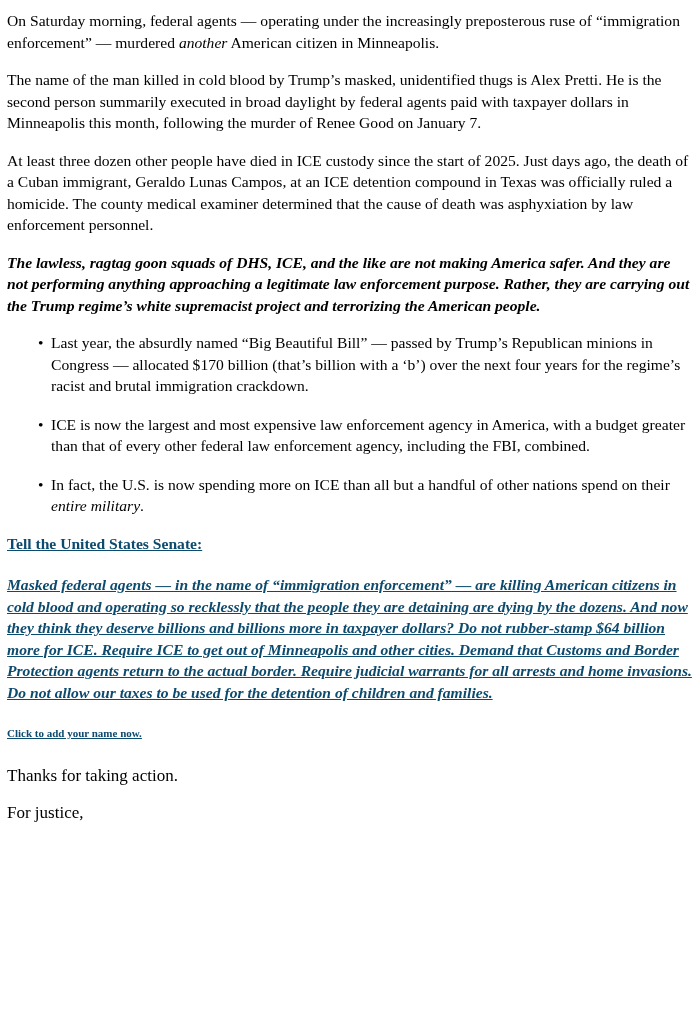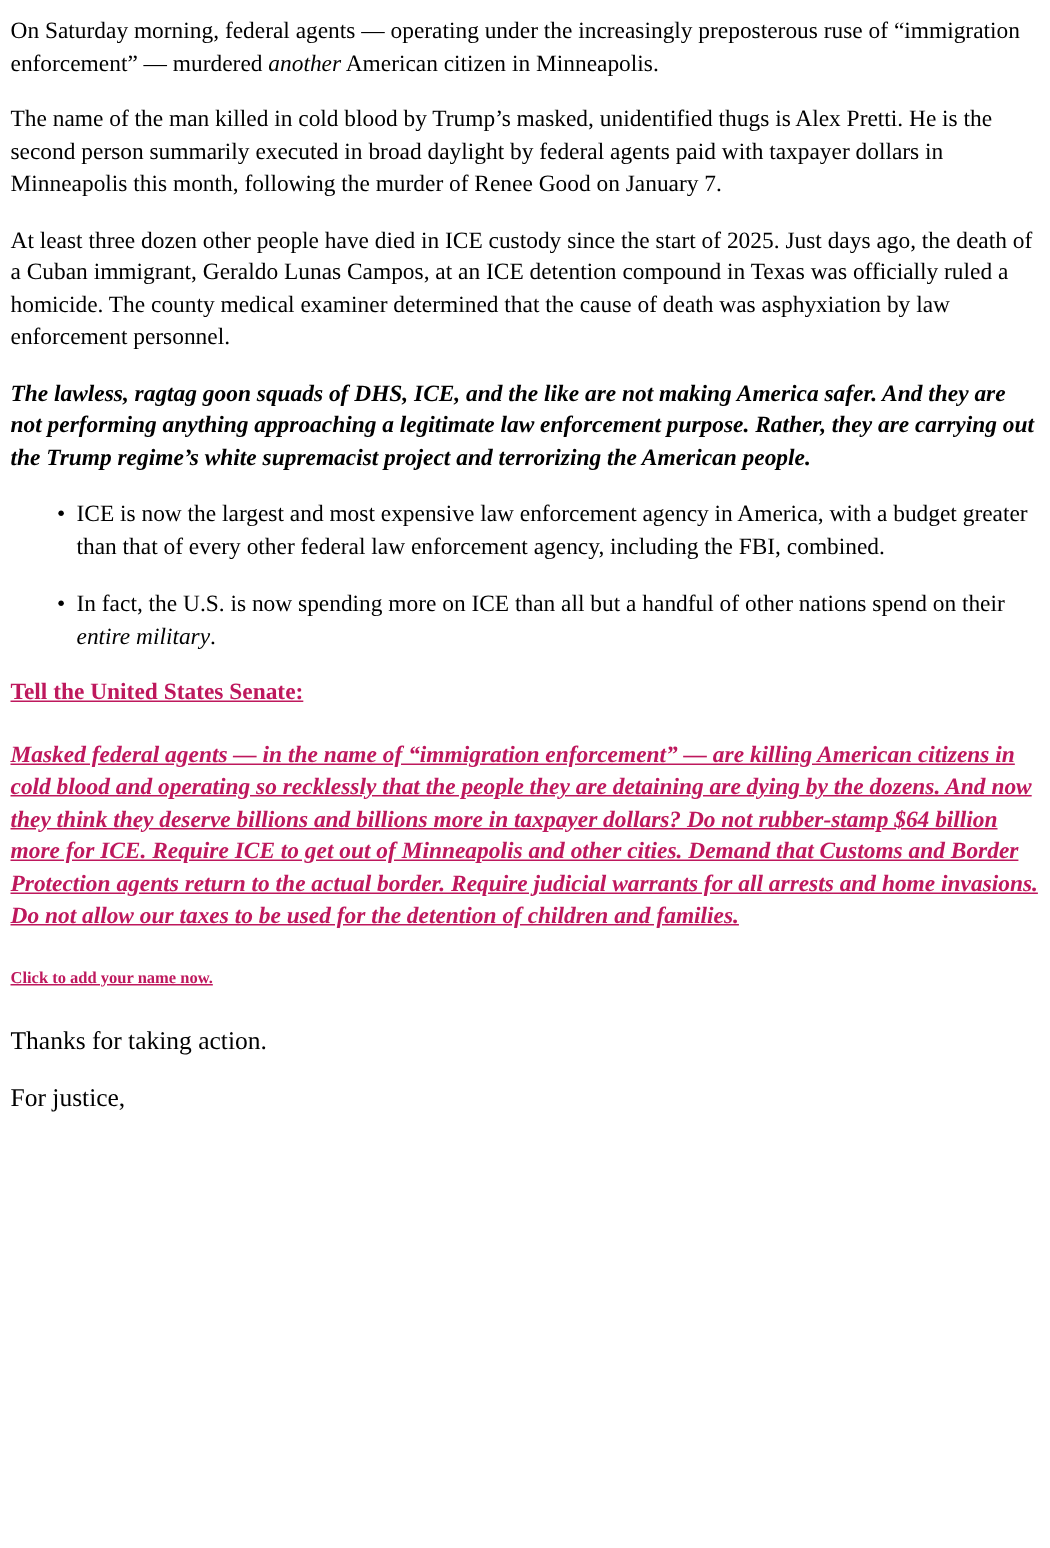--- a/index.html
+++ b/index.html
@@ -50,21 +50,21 @@
   }
   ul.bullets > li::before {
     content: "\2022";
     position: absolute;
     left: 31px;
     top: 0;
     font-size: 15.6px;
     line-height: 21.5px;
   }
   a.link {
-    color: #be185d;
+    color: #0c4a6e;
     text-decoration: underline;
   }
   p.link-head {
     font-size: 15.6px;
     line-height: 21.5px;
     margin: 0 0 20px 0;
     font-weight: bold;
   }
   p.link-head a.link {
     font-weight: bold;
@@ -101,20 +101,21 @@
   <p class="para"><span>On Saturday morning, federal agents — operating under the increasingly preposterous ruse of “immigration enforcement” — murdered </span><em class="it">another</em><span> American citizen in Minneapolis.</span></p>
 
   <p class="para">The name of the man killed in cold blood by Trump’s masked, unidentified thugs is Alex Pretti. He is the second person summarily executed in broad daylight by federal agents paid with taxpayer dollars in Minneapolis this month, following the murder of Renee Good on January 7.</p>
 
   <p class="para">At least three dozen other people have died in ICE custody since the start of 2025. Just days ago, the death of a Cuban immigrant, Geraldo Lunas Campos, at an ICE detention compound in Texas was officially ruled a homicide. The county medical examiner determined that the cause of death was asphyxiation by law enforcement personnel.</p>
 
   <p class="para bold">The lawless, ragtag goon squads of DHS, ICE, and the like are not making America safer. And they are not performing anything approaching a legitimate law enforcement purpose. Rather, they are carrying out the Trump regime’s white supremacist project and terrorizing the American people.</p>
 
 
   <ul class="bullets">
+    <li>Last year, the absurdly named “Big Beautiful Bill” — passed by Trump’s Republican minions in Congress — allocated $170 billion (that’s billion with a ‘b’) over the next four years for the regime’s racist and brutal immigration crackdown.</li>
     <li>ICE is now the largest and most expensive law enforcement agency in America, with a budget greater than that of every other federal law enforcement agency, including the FBI, combined.</li>
     <li><span>In fact, the U.S. is now spending more on ICE than all but a handful of other nations spend on their </span><em class="it">entire military</em><span>.</span></li>
   </ul>
 
 
 
   <p class="link-head"><a class="link" href="#">Tell the United States Senate:</a></p>
 
   <p class="ask-block"><a class="link" href="#">Masked federal agents — in the name of “immigration enforcement” — are killing American citizens in cold blood and operating so recklessly that the people they are detaining are dying by the dozens. And now they think they deserve billions and billions more in taxpayer dollars? Do not rubber-stamp $64 billion more for ICE. Require ICE to get out of Minneapolis and other cities. Demand that Customs and Border Protection agents return to the actual border. Require judicial warrants for all arrests and home invasions. Do not allow our taxes to be used for the detention of children and families.</a></p>
 

